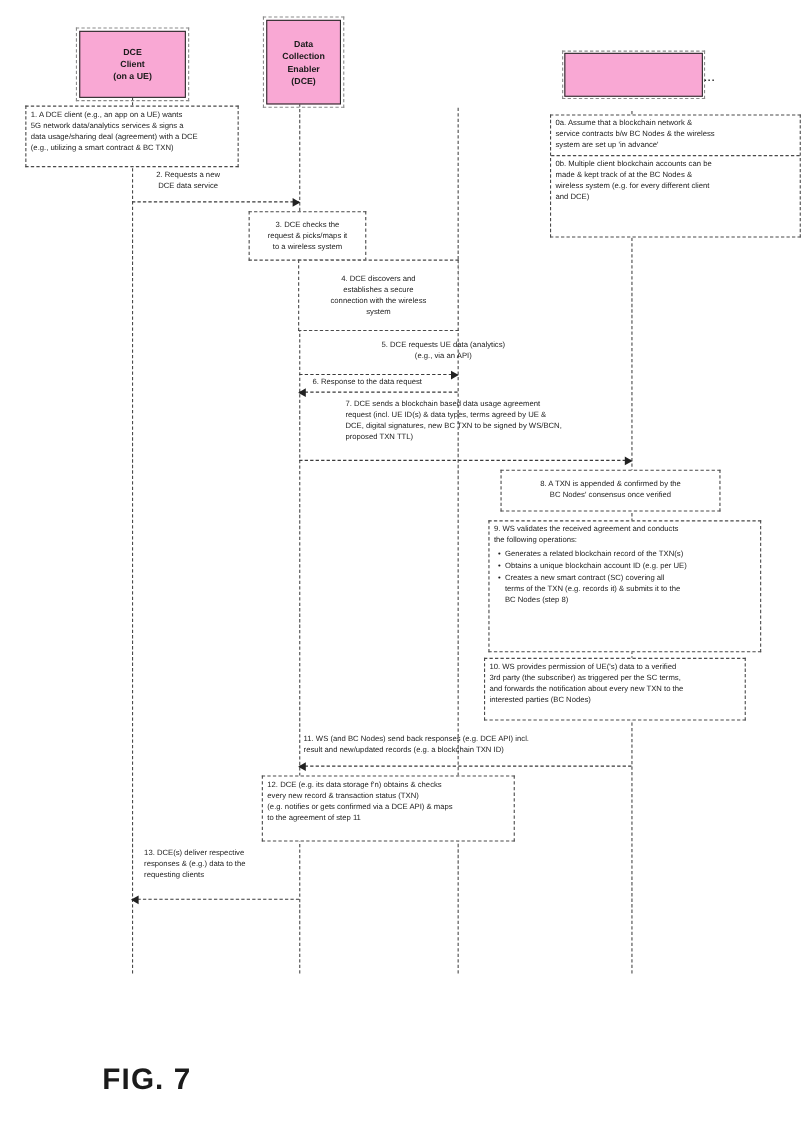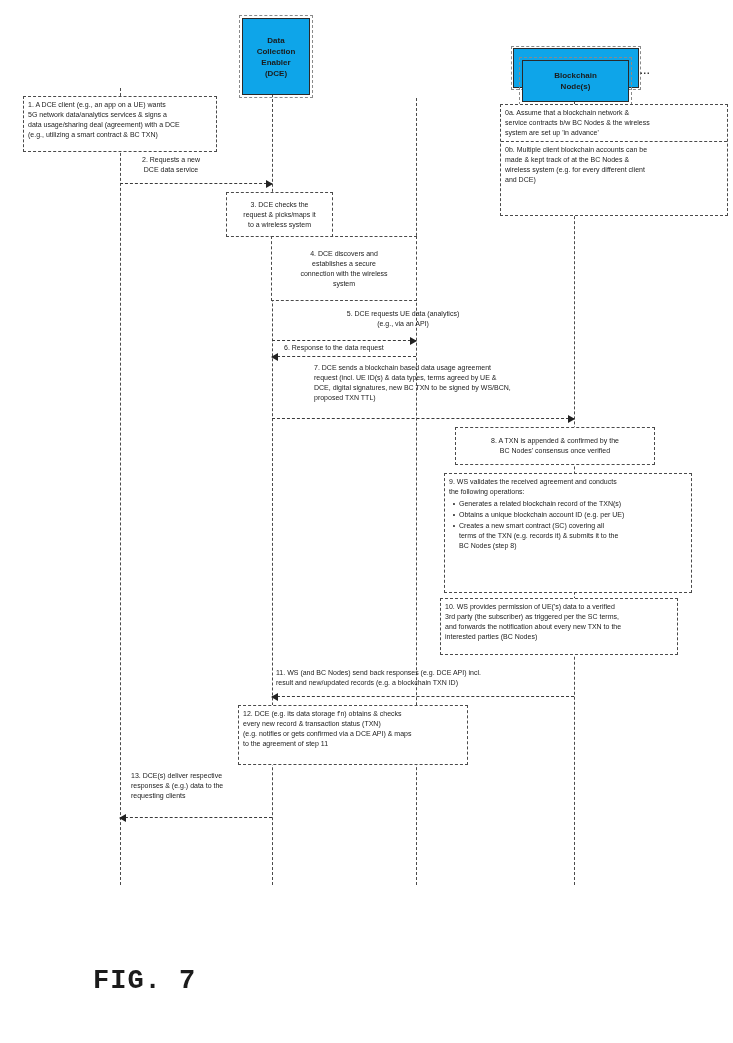--- a/index.html
+++ b/index.html
@@ -2,21 +2,21 @@
 <html><head>
 <meta charset="utf-8">
 <style>
   html,body{margin:0;padding:0;background:#fff;}
   #page{position:relative;width:733px;height:1043px;background:#fff;overflow:hidden;
         font-family:"Liberation Sans",sans-serif;color:#1b1b1b;}
   #diagram{position:absolute;inset:0;filter:blur(0.3px);}
   .txt{white-space:pre-line;}
   
   .pbox{position:absolute;border:1.5px solid #2a2a2a;outline:1px dashed #8a8a8a;outline-offset:2px;
-        background:#0ea5e9;display:flex;align-items:center;justify-content:center;text-align:center;
+        background:#f9a8d4;display:flex;align-items:center;justify-content:center;text-align:center;
         font-weight:bold;font-size:8px;line-height:11px;}
   
   .lifeline{position:absolute;width:0;border-left:1px dashed #4a4a4a;}
   
   .nbox{position:absolute;border:1px dashed #4a4a4a;background:#fff;font-size:7px;line-height:10px;
         padding:3px 4px;box-sizing:border-box;}
   .center{display:flex;align-items:center;justify-content:center;text-align:center;}
   
   .mlabel{position:absolute;font-size:7px;line-height:10px;}
   .mcenter{text-align:center;}
@@ -24,44 +24,45 @@
   .arrow{position:absolute;height:0;border-top:1px dashed #3a3a3a;}
   .head{position:absolute;width:0;height:0;top:-4px;}
   .head.right{right:-1px;border-left:7px solid #222;border-top:4px solid transparent;border-bottom:4px solid transparent;}
   .head.left{left:-1px;border-right:7px solid #222;border-top:4px solid transparent;border-bottom:4px solid transparent;}
   .divider{border-top:1px dashed #4a4a4a;margin:3px -4px;}
   .bullets{margin-top:2px;}
   .brow{display:flex;margin-top:1px;}
   .bmark{width:10px;flex:none;text-align:center;}
   .ellip{position:absolute;font-size:9px;font-weight:bold;letter-spacing:1px;}
   #fig-label{position:absolute;left:93px;top:966px;font-size:27px;font-weight:bold;
-             font-family:Liberation Mono, monospace;letter-spacing:1px;}
+             font-family:Liberation Sans, sans-serif;letter-spacing:1px;}
 </style>
 </head>
 <body>
 
 <div id="page">
   <div id="diagram">
 
     <div class="lifeline" style="left:120px;top:88px;height:797px;"></div>
     <div class="lifeline" style="left:272px;top:94px;height:791px;"></div>
     <div class="lifeline" style="left:416px;top:98px;height:787px;"></div>
     <div class="lifeline" style="left:574px;top:101px;height:784px;"></div>
 
+    <div class="pbox" style="left:72px;top:28px;width:95px;height:59px;">
+      <span class="txt">DCE
+Client
+(on a UE)</span>
+    </div>
     <div class="pbox" style="left:242px;top:18px;width:66px;height:75px;">
       <span class="txt">Data
 Collection
 Enabler
 (DCE)</span>
     </div>
     <div class="pbox" style="left:513px;top:48px;width:124px;height:38px;outline-offset:1px;"></div>
-    <div class="pbox" style="left:522px;top:60px;width:105px;height:40px;">
-      <span class="txt">Blockchain
-Node(s)</span>
-    </div>
     <span class="ellip" style="left:640px;top:66px;">...</span>
 
     <div class="nbox" style="left:500px;top:104px;width:228px;height:112px;">
       <div class="txt">0a. Assume that a blockchain network &amp;
 service contracts b/w BC Nodes &amp; the wireless
 system are set up 'in advance'</div>
       <div class="divider"></div>
       <div class="txt">0b. Multiple client blockchain accounts can be
 made &amp; kept track of at the BC Nodes &amp;
 wireless system (e.g. for every different client

